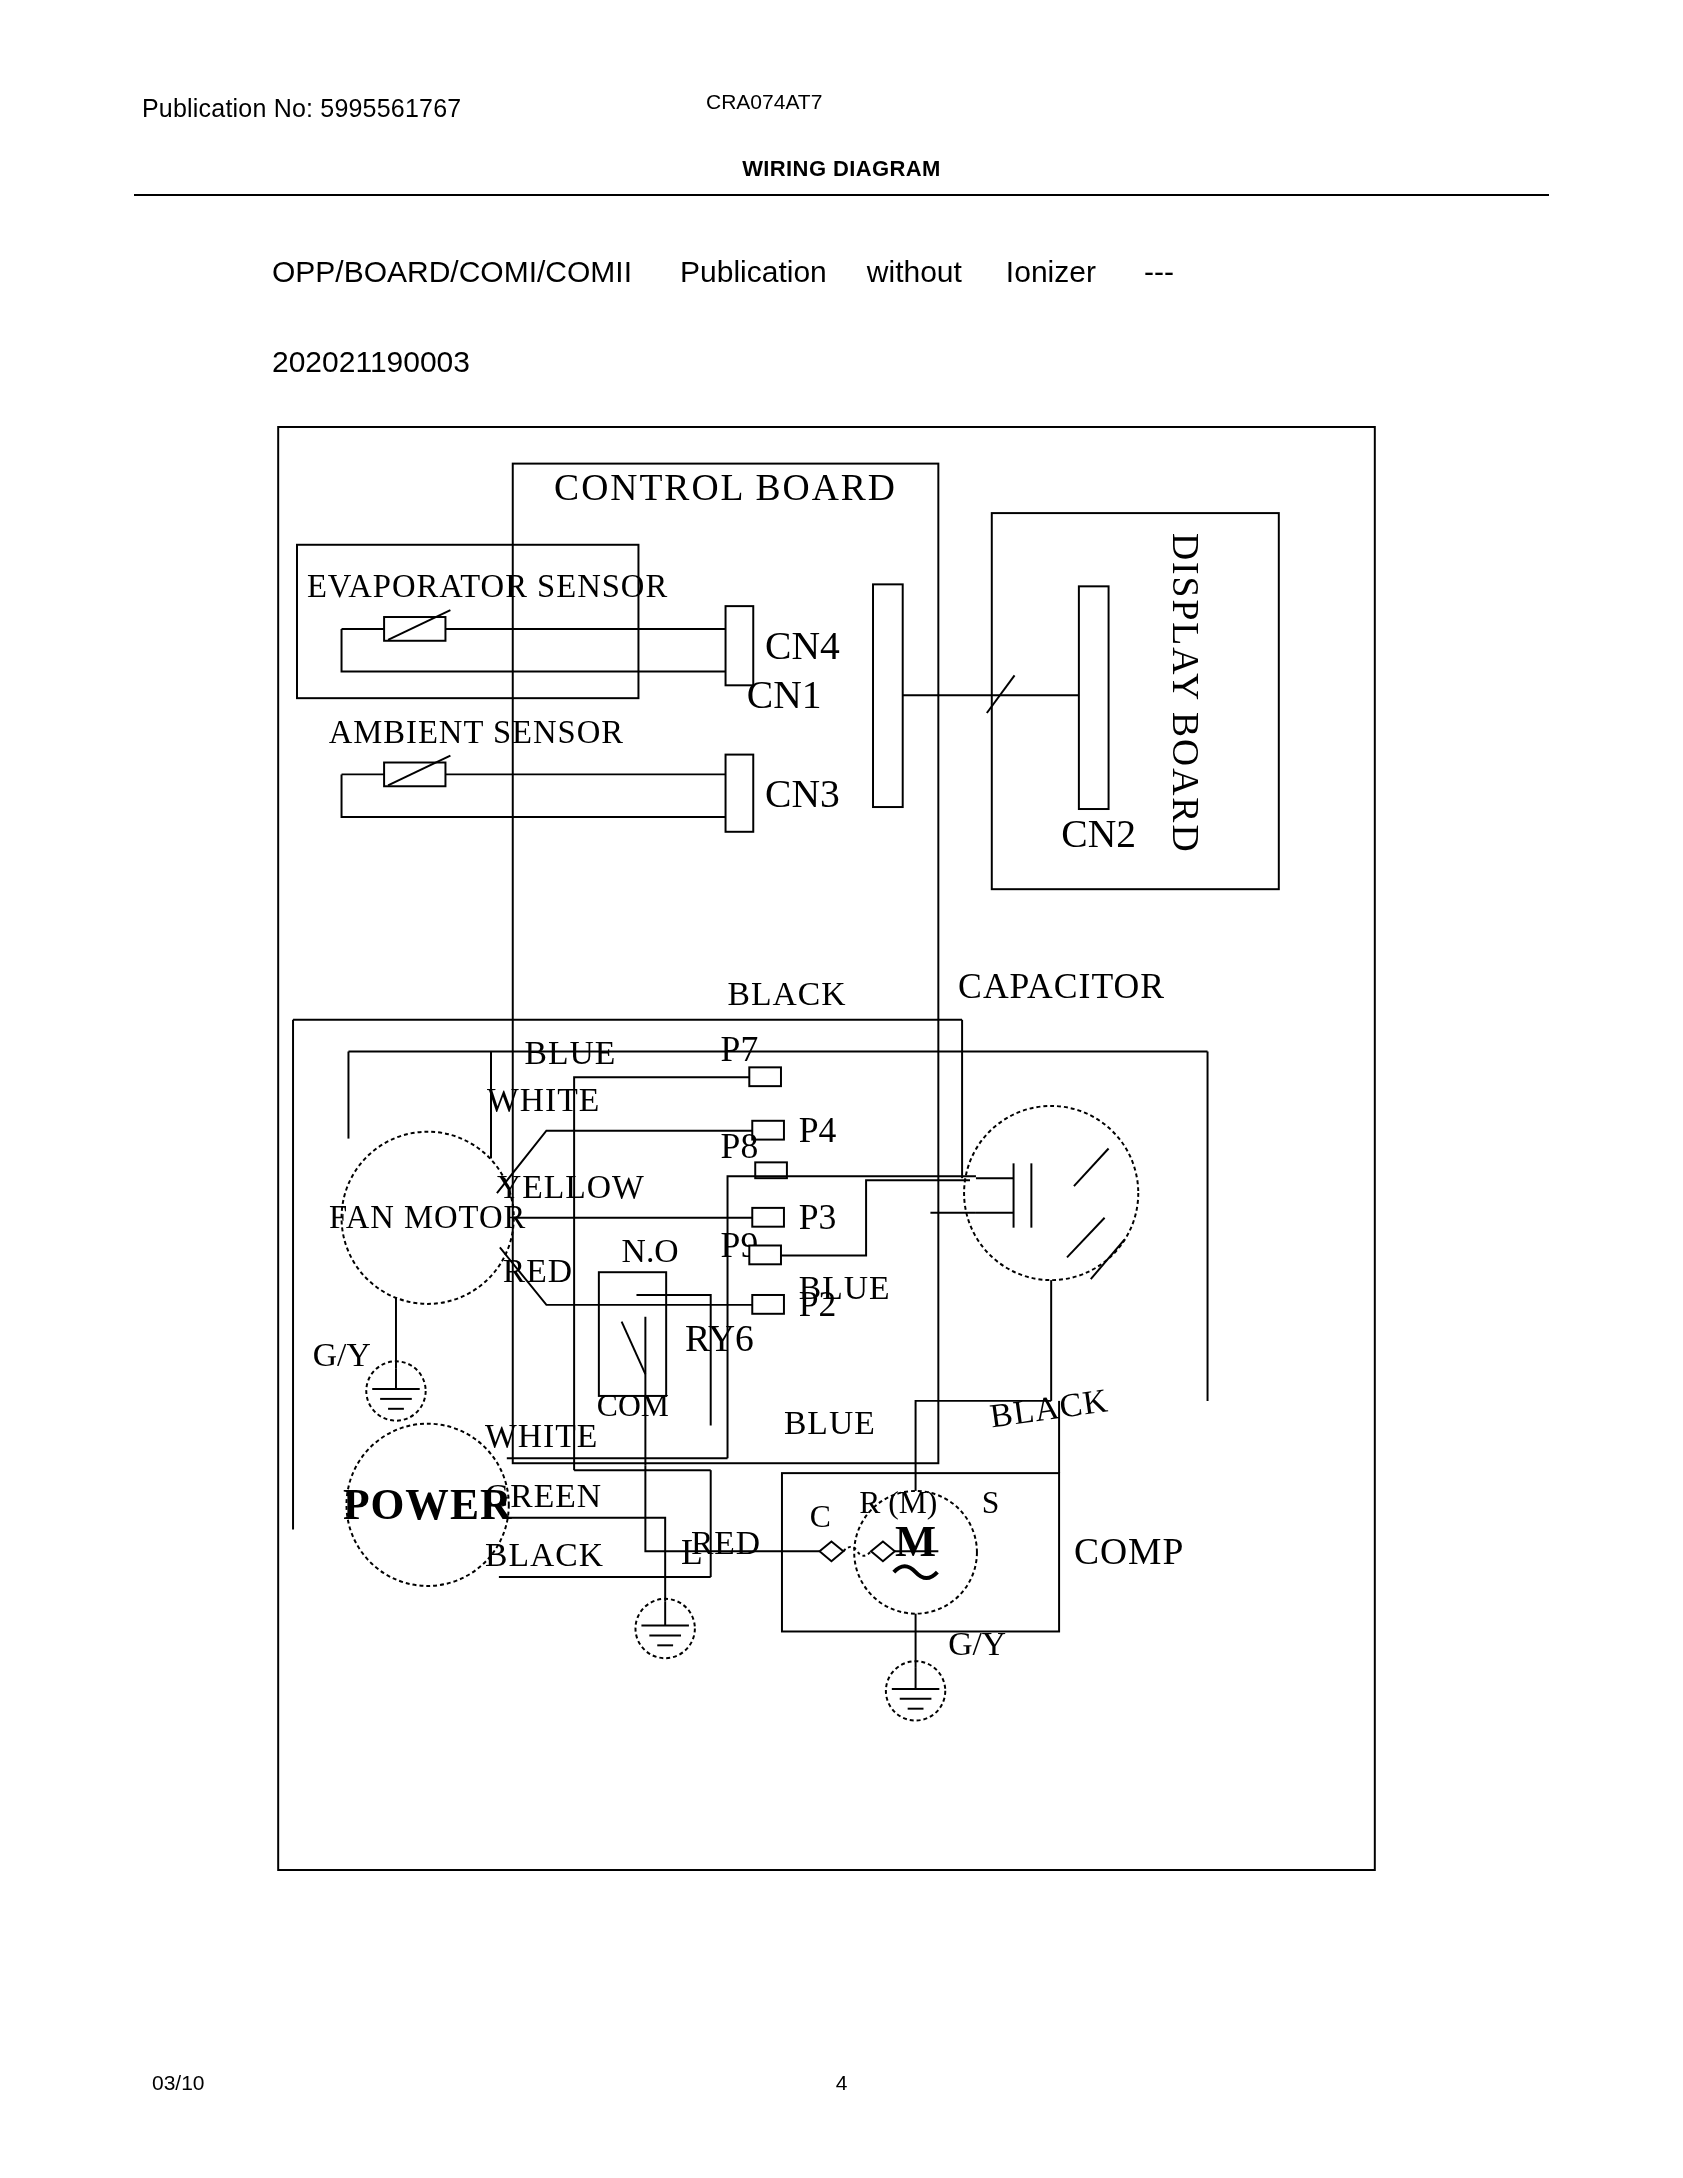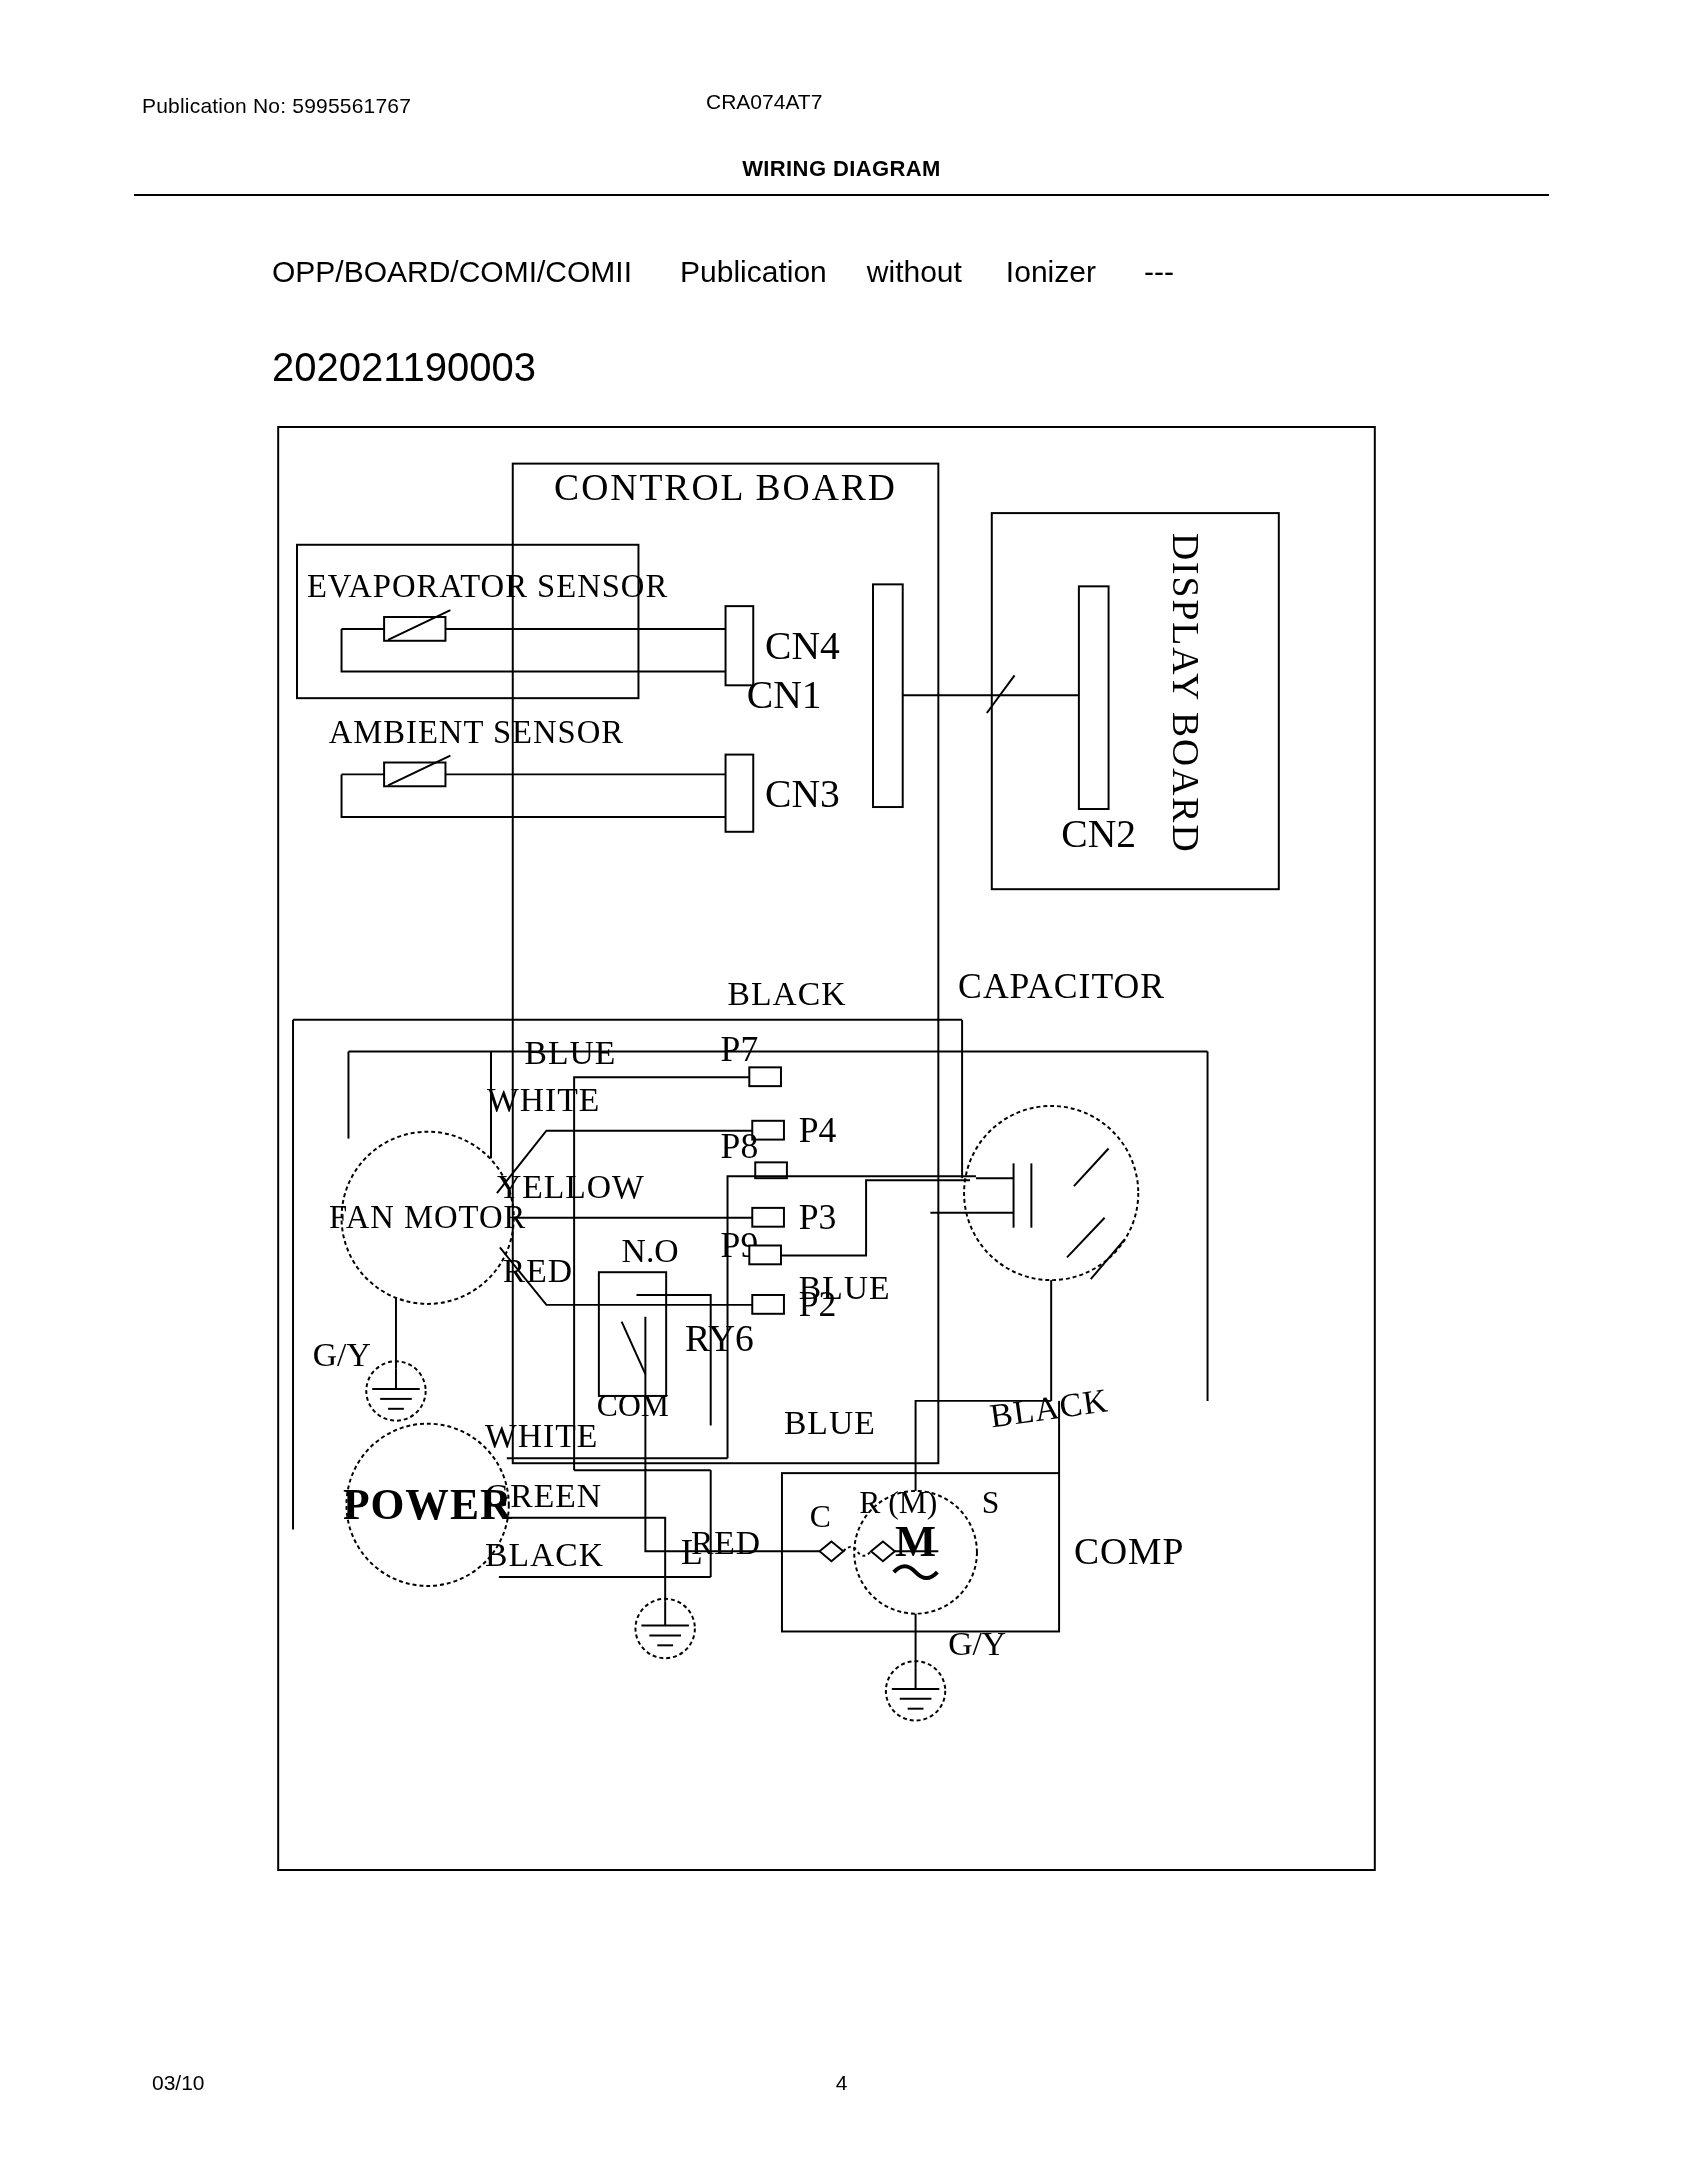--- a/index.html
+++ b/index.html
@@ -19,21 +19,21 @@
   .page {
     position: absolute;
     inset: 0;
   }
 
   
   .hdr-pub {
     position: absolute;
     left: 142px;
     top: 94px;
-    font-size: 21px;
+    font-size: 25px;
     letter-spacing: 0.2px;
     white-space: nowrap;
   }
   .hdr-model {
     position: absolute;
     left: 706px;
     top: 90px;
     font-size: 21px;
     white-space: nowrap;
   }
@@ -66,21 +66,21 @@
   }
   .desc-line span { display: inline-block; }
   .gap-a { width: 48px; }
   .gap-b { width: 40px; }
   .gap-c { width: 44px; }
   .gap-d { width: 48px; }
   .desc-code {
     position: absolute;
     left: 272px;
     top: 345px;
-    font-size: 40px;
+    font-size: 30px;
     white-space: nowrap;
   }
 
   
   .schematic {
     position: absolute;
     left: 277px;
     top: 426px;
     width: 1109px;
     height: 1445px;

